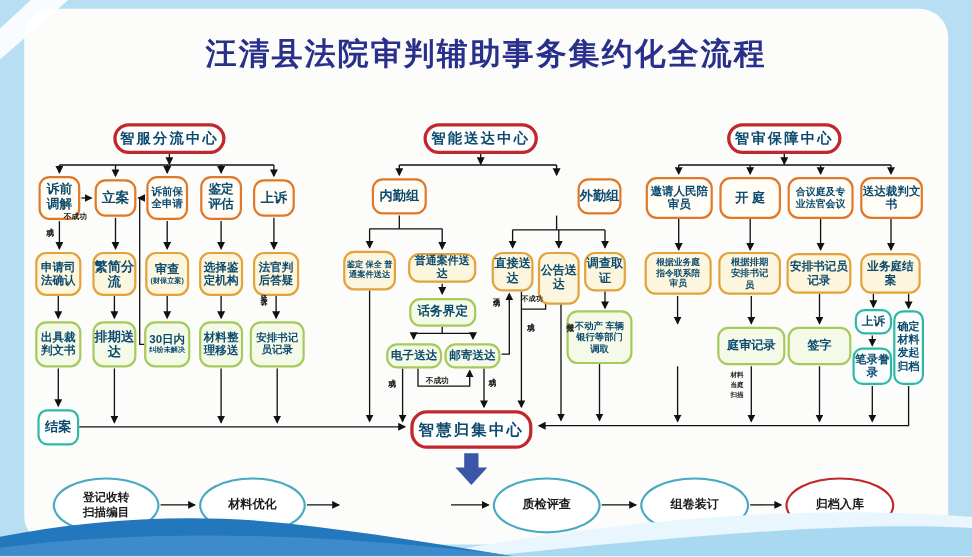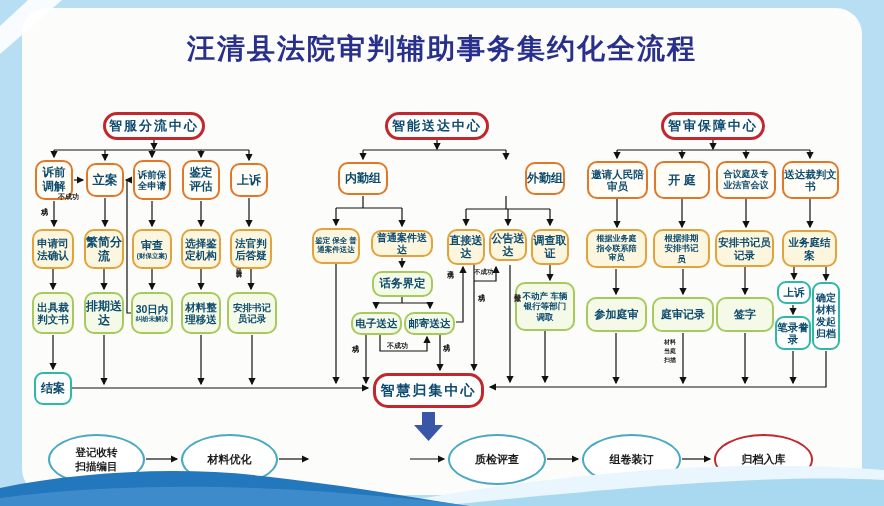--- a/index.html
+++ b/index.html
@@ -168,21 +168,21 @@
   <div class="vlabel" style="left:41px;top:202px;">成功</div>
   <div class="hlabel" style="left:58px;top:192px;">不成功</div>
   <div class="vlabel" style="left:236px;top:263px;font-size:6px;">坚持上诉</div>
 
   <div class="node orange" style="left:338px;top:162px;width:50px;height:33px;font-size:12px;">内勤组</div>
   <div class="node orange" style="left:481px;top:162px;width:40px;height:33px;font-size:12px;margin-left:44px;">外勤组</div>
 
   <div class="node yellow" style="left:312px;top:228px;width:48px;height:36px;font-size:7.5px;padding:0 1px;">鉴定 保全 普通案件送达</div>
   <div class="node yellow" style="left:371px;top:230px;width:62px;height:27px;font-size:10px;">普通案件送达</div>
   <div class="node yellow" style="left:447px;top:229px;width:38px;height:36px;font-size:11px;font-family:Liberation Serif, serif;">直接送达</div>
-  <div class="node yellow" style="left:489px;top:229px;width:38px;height:32px;font-size:11px;">公告送达</div>
+  <div class="node yellow" style="left:489px;top:229px;width:38px;height:48px;font-size:11px;">公告送达</div>
   <div class="node yellow" style="left:531px;top:229px;width:38px;height:36px;font-size:11px;">调查取证</div>
 
   <div class="node green" style="left:372px;top:271px;width:61px;height:26px;font-size:11.5px;">话务界定</div>
   <div class="node green" style="left:351px;top:312px;width:51px;height:23px;font-size:10.5px;">电子送达</div>
   <div class="node green" style="left:404px;top:312px;width:51px;height:23px;font-size:10.5px;">邮寄送达</div>
   <div class="node green" style="left:515px;top:282px;width:60px;height:49px;font-size:8.5px;padding:0 3px;">不动产 车辆 银行等部门调取</div>
 
   <div class="vlabel" style="left:352px;top:339px;">成功</div>
   <div class="hlabel" style="left:387px;top:341px;">不成功</div>
   <div class="vlabel" style="left:443px;top:338px;">成功</div>
@@ -194,21 +194,20 @@
   <div class="node orange" style="left:587px;top:161px;width:61px;height:38px;font-size:10.5px;">邀请人民陪审员</div>
   <div class="node orange" style="left:654px;top:161px;width:56px;height:38px;font-size:12px;">开 庭</div>
   <div class="node orange" style="left:716px;top:161px;width:60px;height:38px;font-size:9px;padding:0 2px;">合议庭及专业法官会议</div>
   <div class="node orange" style="left:782px;top:161px;width:57px;height:38px;font-size:10.5px;">送达裁判文书</div>
 
   <div class="node yellow" style="left:586px;top:229px;width:61px;height:39px;font-size:8px;padding:0 6px;">根据业务庭指令联系陪审员</div>
   <div class="node yellow" style="left:653px;top:229px;width:57px;height:39px;font-size:8.5px;padding:0 7px;">根据排期安排书记员</div>
   <div class="node yellow" style="left:715px;top:230px;width:59px;height:37px;font-size:10.5px;">安排书记员记录</div>
   <div class="node yellow" style="left:782px;top:230px;width:55px;height:37px;font-size:10.5px;">业务庭结案</div>
 
-  <div class="node green" style="left:586px;top:297px;width:61px;height:35px;font-size:11px;">参加庭审</div>
   <div class="node green" style="left:652px;top:297px;width:62px;height:35px;font-size:11px;">庭审记录</div>
   <div class="node green" style="left:716px;top:297px;width:58px;height:35px;font-size:11px;">签字</div>
 
   <div class="node teal" style="left:777px;top:281px;width:34px;height:23px;font-size:10.5px;">上诉</div>
   <div class="node teal" style="left:775px;top:316px;width:36px;height:34px;font-size:10.5px;">笔录誊录</div>
   <div class="node teal" style="left:812px;top:282px;width:28px;height:68px;font-size:10px;padding:0 2px;">确定材料发起归档</div>
 
   <div class="tinylabel" style="left:664px;top:338px;">材料当庭扫描</div>
 
   <div class="ellipse" style="left:48px;top:434px;width:97px;height:51px;font-size:10.5px;">

